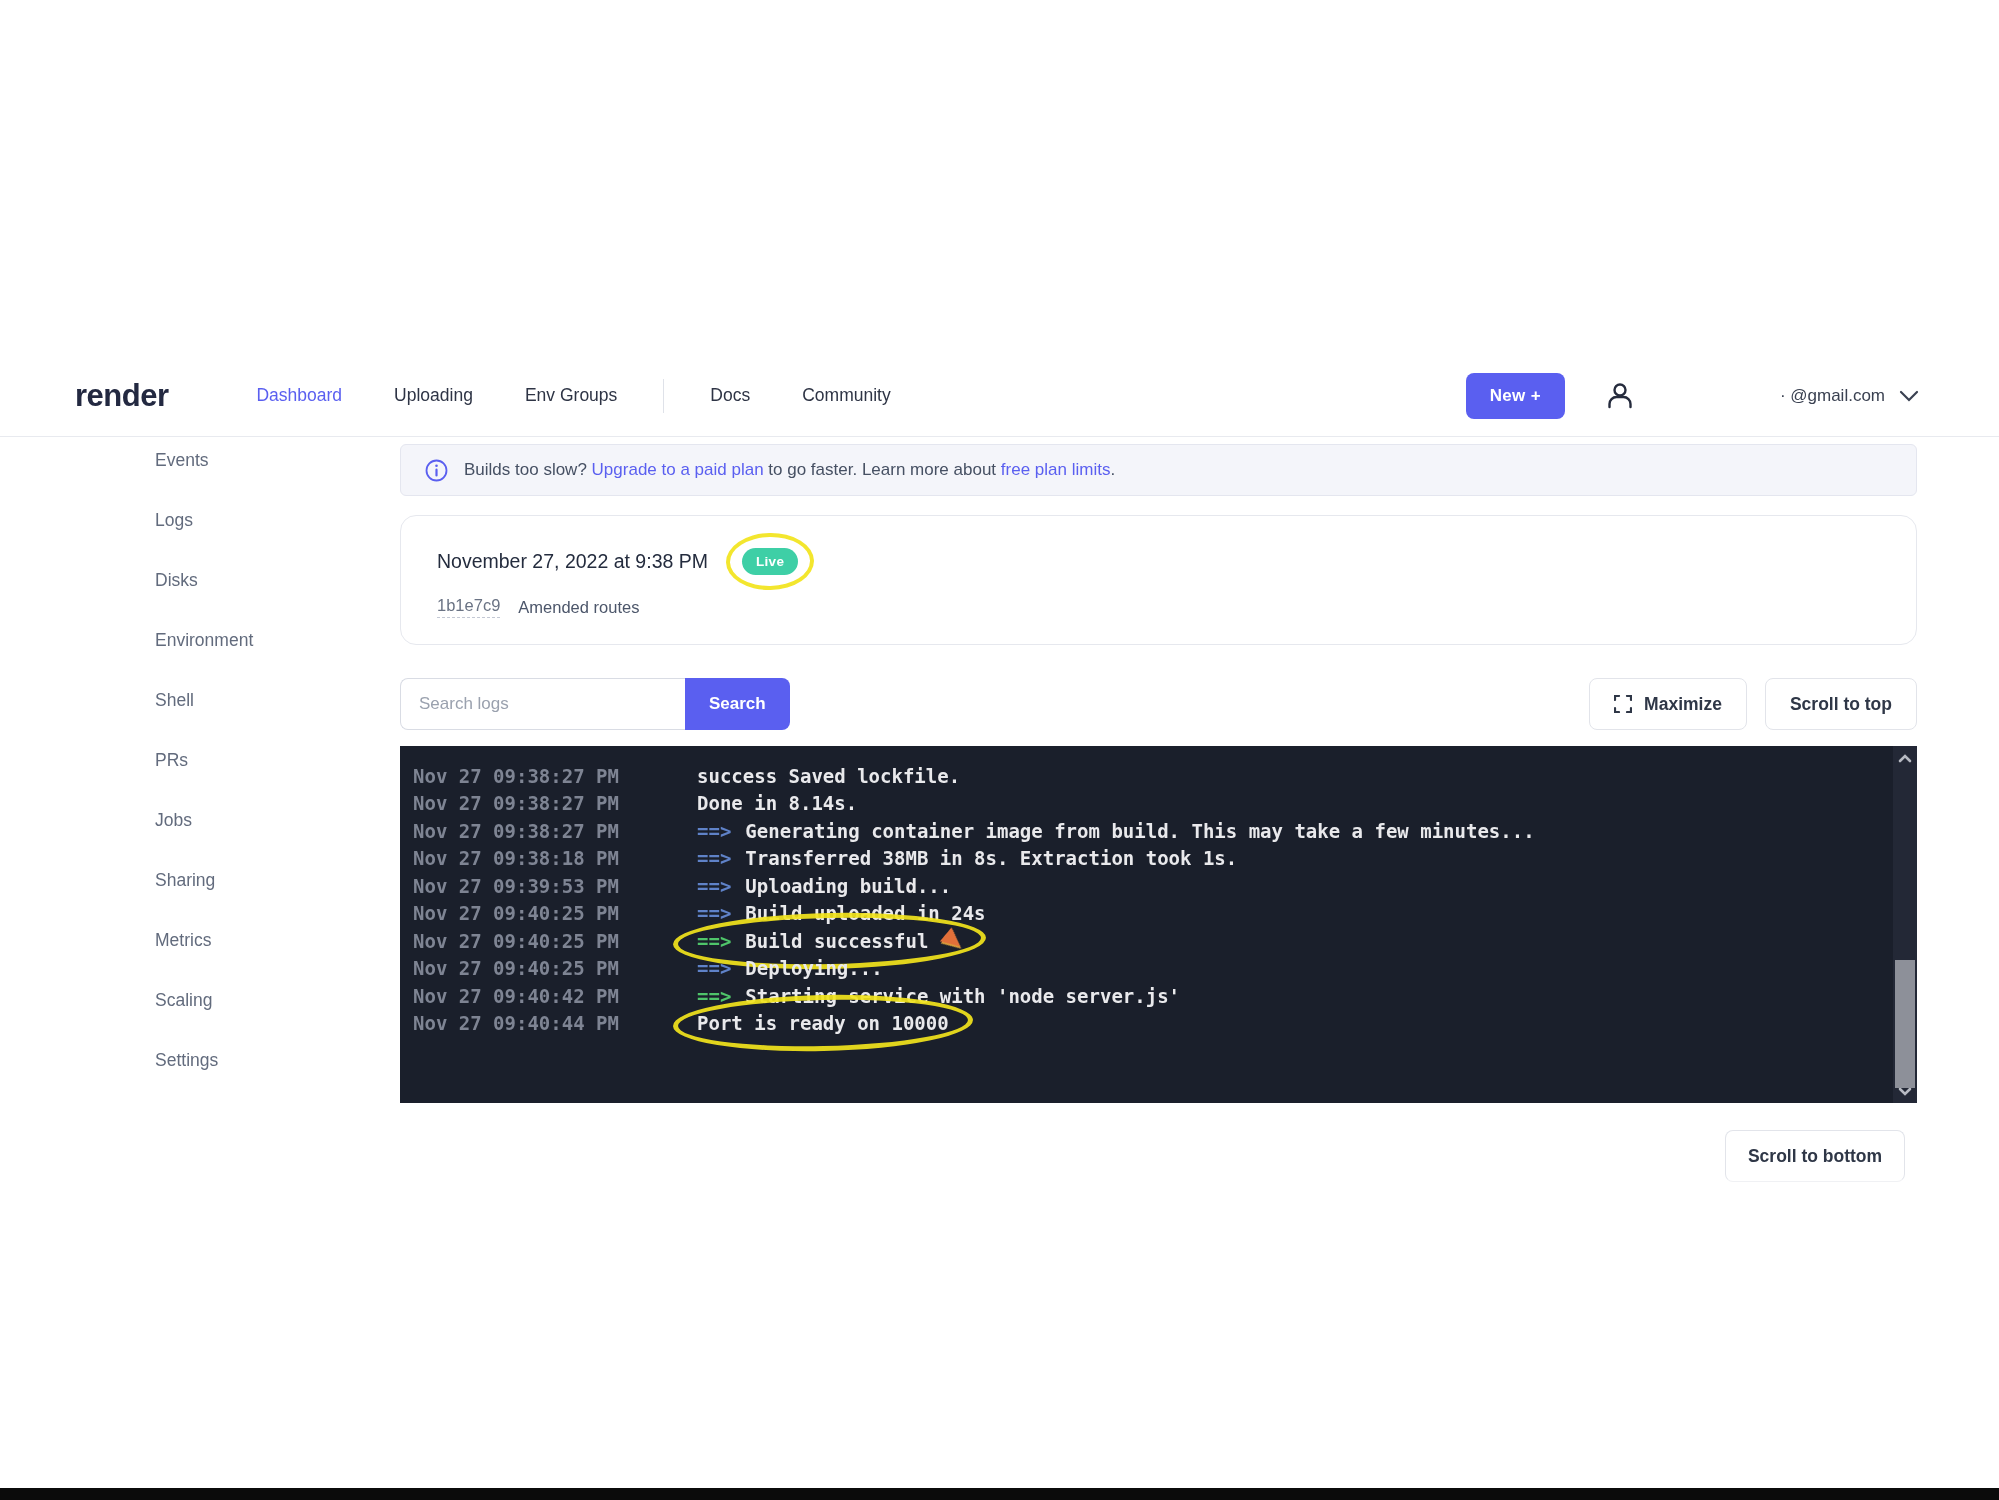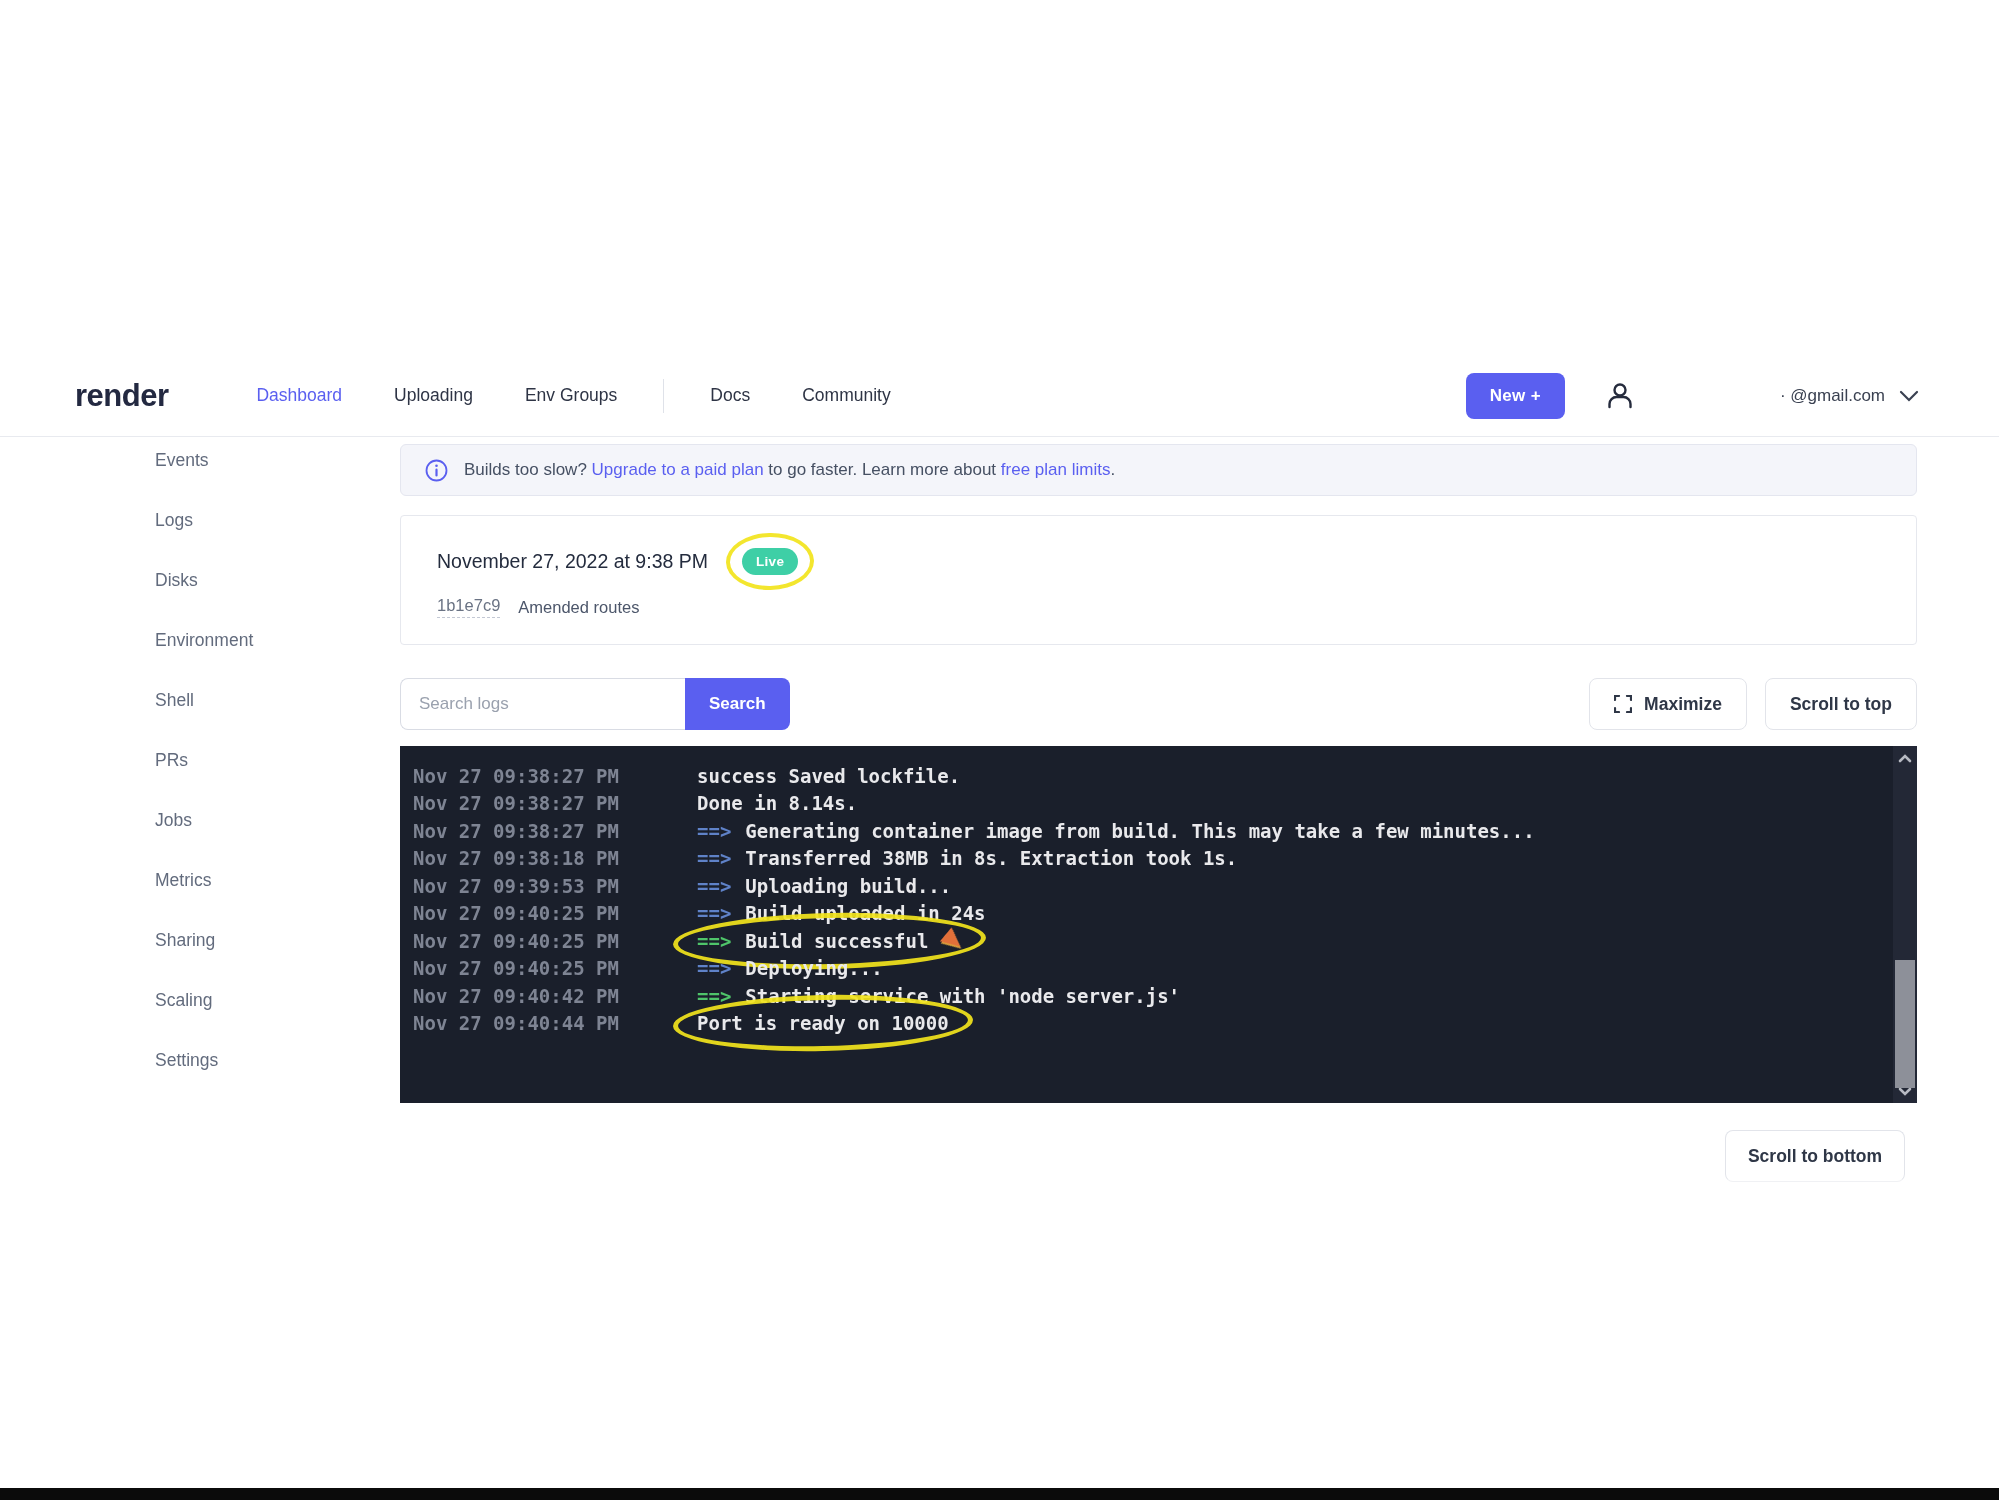--- a/index.html
+++ b/index.html
@@ -27,21 +27,21 @@
 
   
   .main { position:absolute; left:400px; width:1517px; top:437px; }
 
   .banner { position:absolute; top:7px; left:0; width:1517px; height:52px; background:#f4f5fa;
             border:1px solid #e4e6ef; border-radius:6px; display:flex; align-items:center; padding:0 24px; gap:16px; }
   .banner-text { font-size:17px; color:#465063; }
   .banner-text .lnk { color:var(--accent); cursor:pointer; }
 
   .deploy-card { position:absolute; top:78px; left:0; width:1517px; height:130px; background:#fff;
-                 border:1px solid #e6e8ee; border-radius:4px; padding:24px 36px; }
+                 border:1px solid #e6e8ee; border-radius:16px; padding:24px 36px; }
   .deploy-row1 { display:flex; align-items:center; gap:34px; height:42px; }
   .deploy-date { font-size:19.5px; color:#242c3e; }
   .live-wrap { position:relative; display:inline-flex; }
   .badge-live { background:var(--live-badge); color:#ffffff; font-size:13.5px; font-weight:bold;
                 padding:6px 14px; border-radius:14px; letter-spacing:0.3px; }
   .deploy-row2 { display:flex; align-items:center; gap:18px; margin-top:14px; }
   .commit-hash { font-size:16.5px; color:#6a7384; border-bottom:1px dashed #c3c8d4; padding-bottom:2px; cursor:pointer; }
   .commit-msg { font-size:16.5px; color:#4c566a; }
 
   .search-row { position:absolute; top:241px; left:0; width:1517px; height:52px; display:flex; align-items:center; }
@@ -118,22 +118,22 @@
   </div>
 
   <div class="sidebar">
       <div class="side-item">Events</div>
       <div class="side-item">Logs</div>
       <div class="side-item">Disks</div>
       <div class="side-item">Environment</div>
       <div class="side-item">Shell</div>
       <div class="side-item">PRs</div>
       <div class="side-item">Jobs</div>
+      <div class="side-item">Sharing</div>
       <div class="side-item">Metrics</div>
-      <div class="side-item">Sharing</div>
       <div class="side-item">Scaling</div>
       <div class="side-item">Settings</div>
     </div>
 
   <div class="main">
 
     <div class="banner">
       <span class="info-icon">
         <svg width="23" height="23" viewBox="0 0 23 23" fill="none">
           <circle cx="11.5" cy="11.5" r="10" stroke="#5a5ff0" stroke-width="1.8"></circle>

